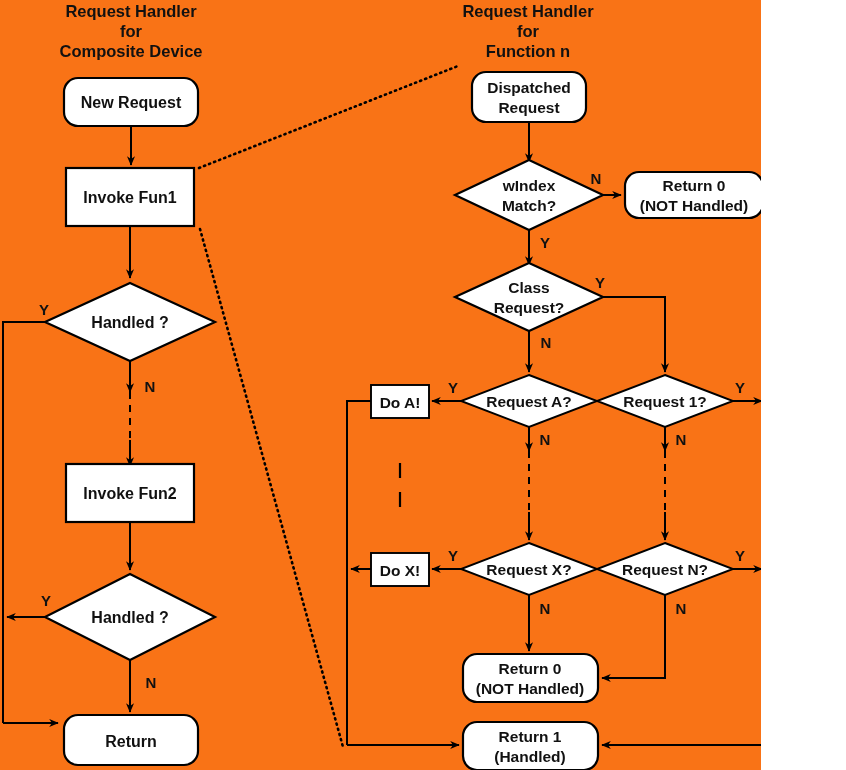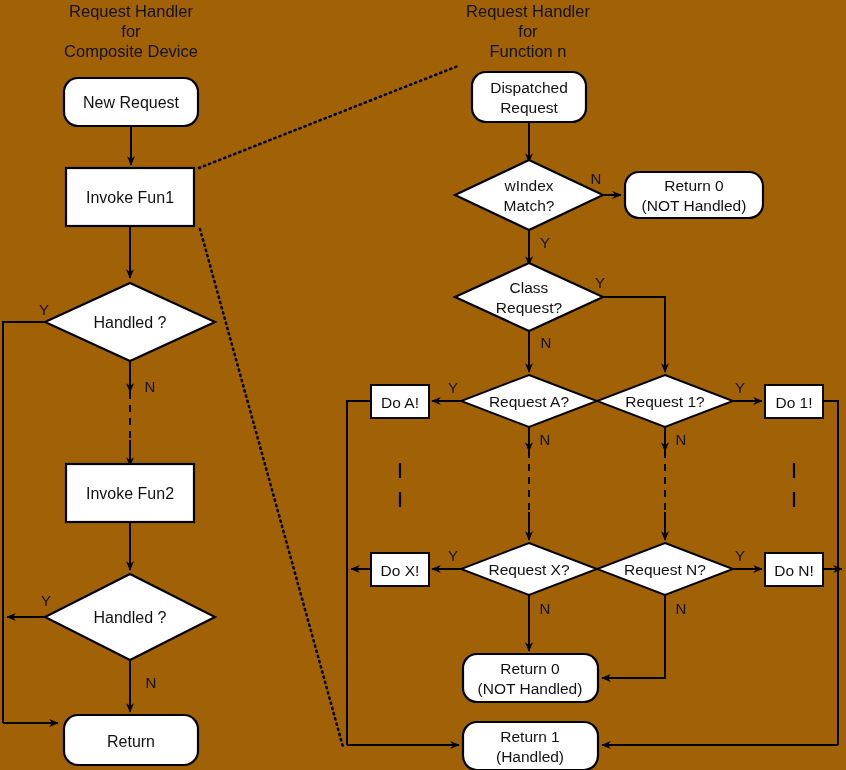--- a/index.html
+++ b/index.html
@@ -1,17 +1,17 @@
 <!DOCTYPE html>
 <html><head>
 <meta charset="utf-8">
 <style>
   html,body{margin:0;padding:0;background:#ffffff;}
   body{width:846px;height:770px;font-family:"Liberation Sans",sans-serif;}
-  #stage{position:relative;width:846px;height:770px;overflow:hidden;background:#a16207;}
+  #stage{position:relative;width:761px;height:770px;overflow:hidden;background:#f97316;font-weight:bold;}
   svg#diagram{position:absolute;left:0;top:0;width:846px;height:770px;display:block;}
   .shape{fill:#ffffff;stroke:#000000;stroke-width:2.2;}
   .shape-thin{fill:#ffffff;stroke:#000000;stroke-width:1.9;}
   .conn{stroke:#000000;stroke-width:2.0;fill:none;}
   .conn-dash{stroke:#000000;stroke-width:2.0;fill:none;stroke-dasharray:7 6;}
   .conn-dot{stroke:#000000;stroke-width:2.6;fill:none;stroke-dasharray:1.2 4.2;stroke-linecap:round;}
   .tick{stroke:#000000;stroke-width:2.2;}
   text{font-family:"Liberation Sans",sans-serif;fill:#111111;}
   .t-title{font-size:16.5px;text-anchor:middle;}
   .t-node{font-size:16px;text-anchor:middle;}

